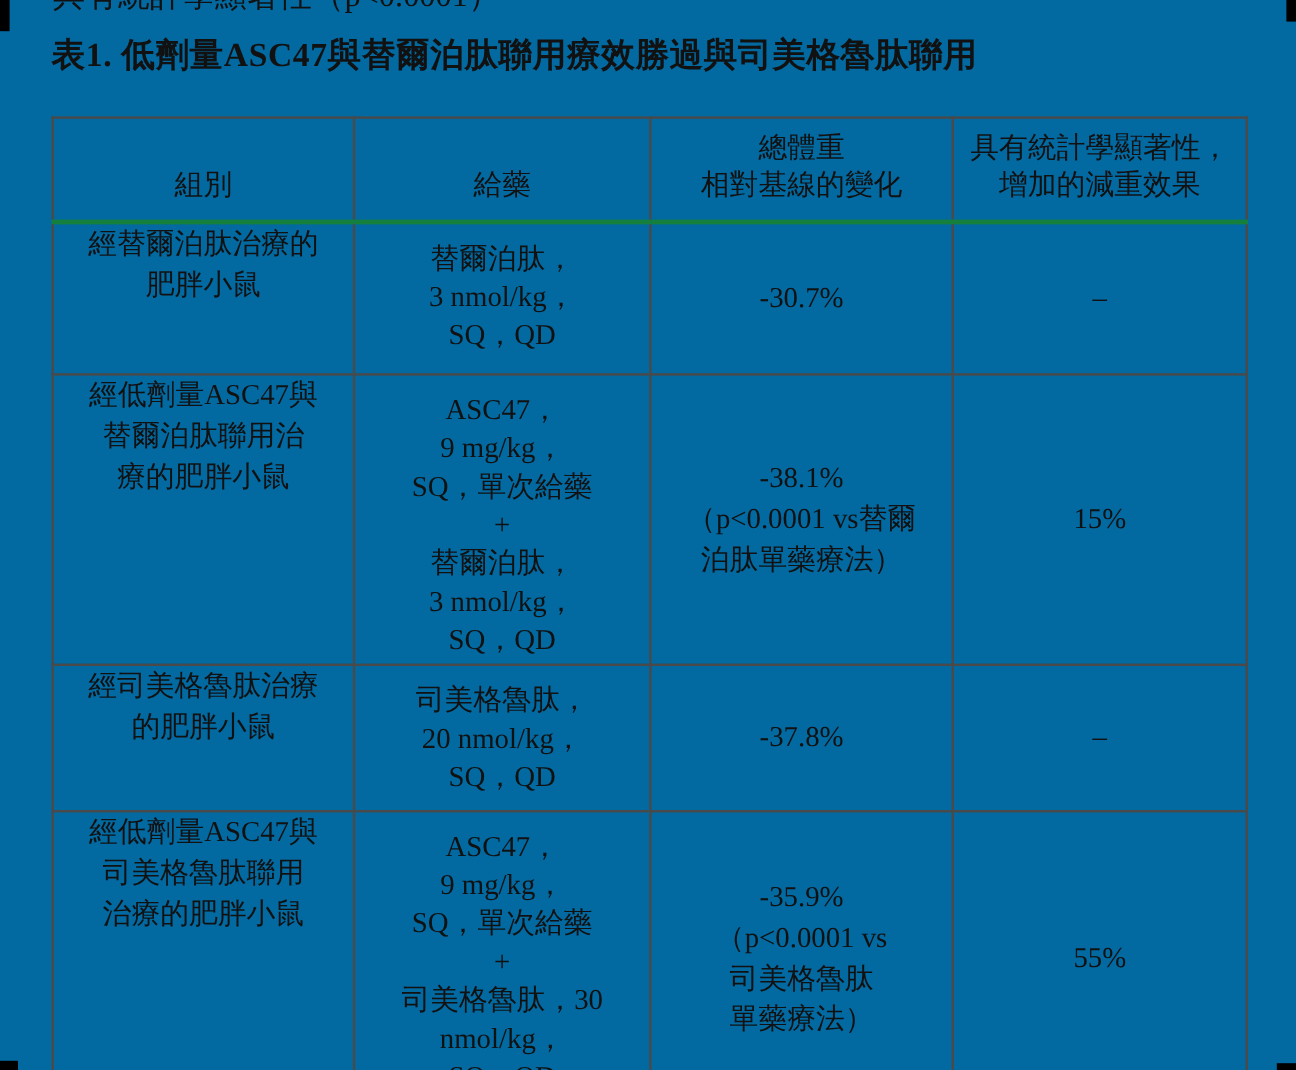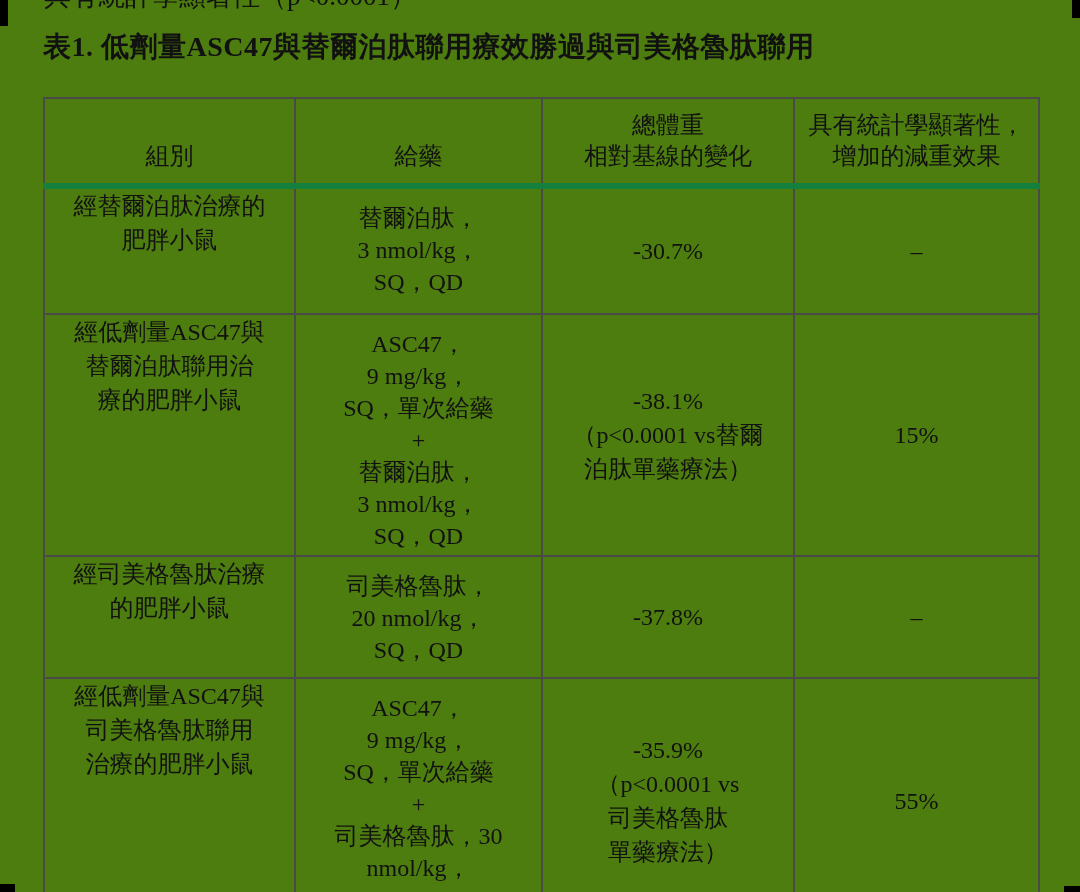--- a/index.html
+++ b/index.html
@@ -1,20 +1,20 @@
 <!DOCTYPE html>
 <html><head>
 <meta charset="utf-8">
 <style>
   html,body{margin:0;padding:0;background:#ffffff;}
   .page{
     position:relative;
     width:1080px;
     height:892px;
-    background:#4d7c0f;
+    background:#0369a1;
     overflow:hidden;
     font-family:"Liberation Serif","DejaVu Serif",serif;
     color:#111111;
   }
   
   .top-strip{
     position:absolute;
     left:44px;
     top:0;
     width:560px;
@@ -57,21 +57,22 @@
     font-size:24px;
     white-space:pre-line;
     padding:0;
     font-weight:normal;
   }
   .results thead th{
     vertical-align:bottom;
     line-height:31px;
     height:73px;
     padding-bottom:11px;
-    border-bottom:6px solid #15803d;
+    border-bottom:4px solid #15803d;
+    font-family:Liberation Mono, monospace;
   }
   tr.r1 td{height:111px;}
   tr.r2 td{height:227px;}
   tr.r3 td{height:107px;}
   tr.r4 td{height:230px;}
   td.group{vertical-align:top;padding-top:0;line-height:34px;}
   td.dose{vertical-align:top;padding-top:13px;line-height:32px;}
   td.change{vertical-align:middle;line-height:34px;}
   td.effect{vertical-align:middle;line-height:34px;}
   

